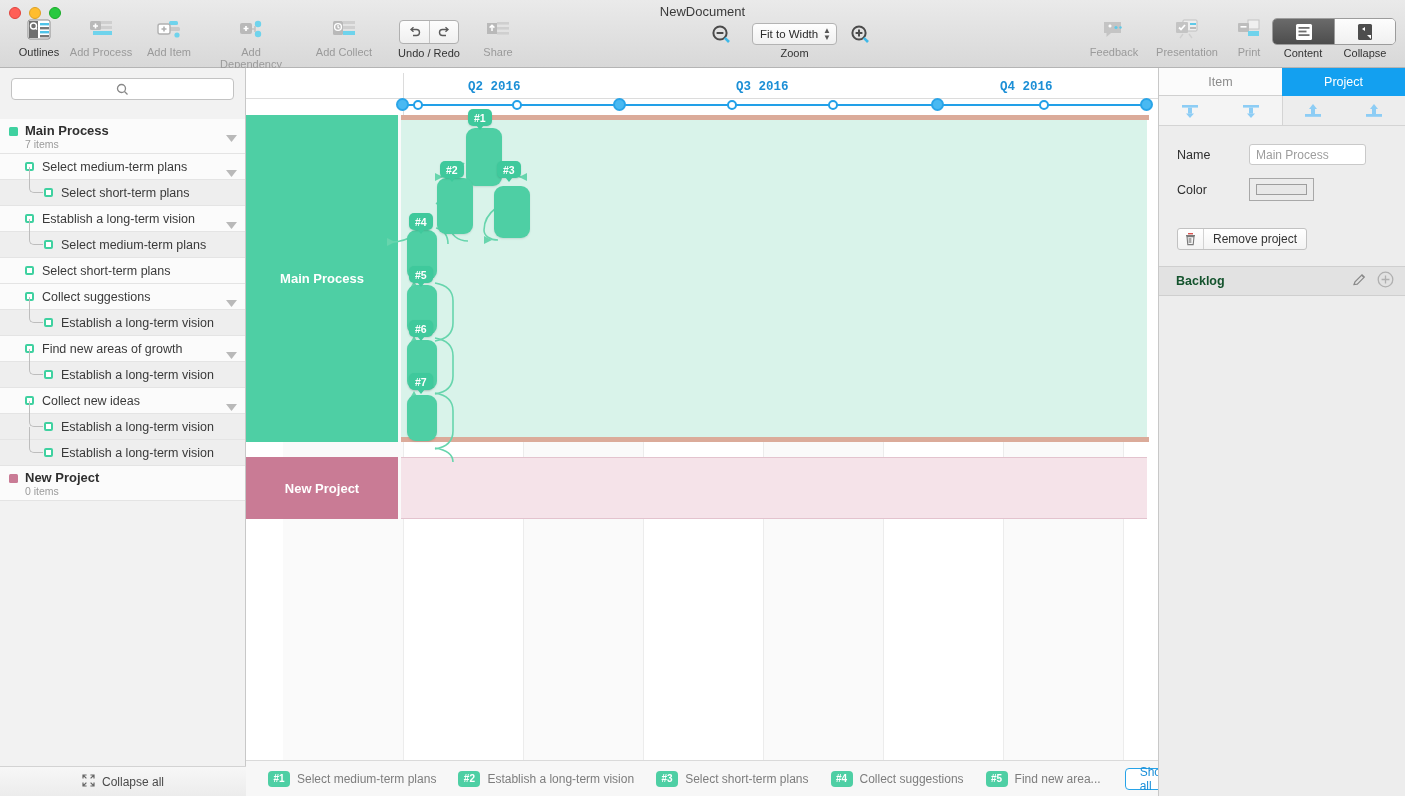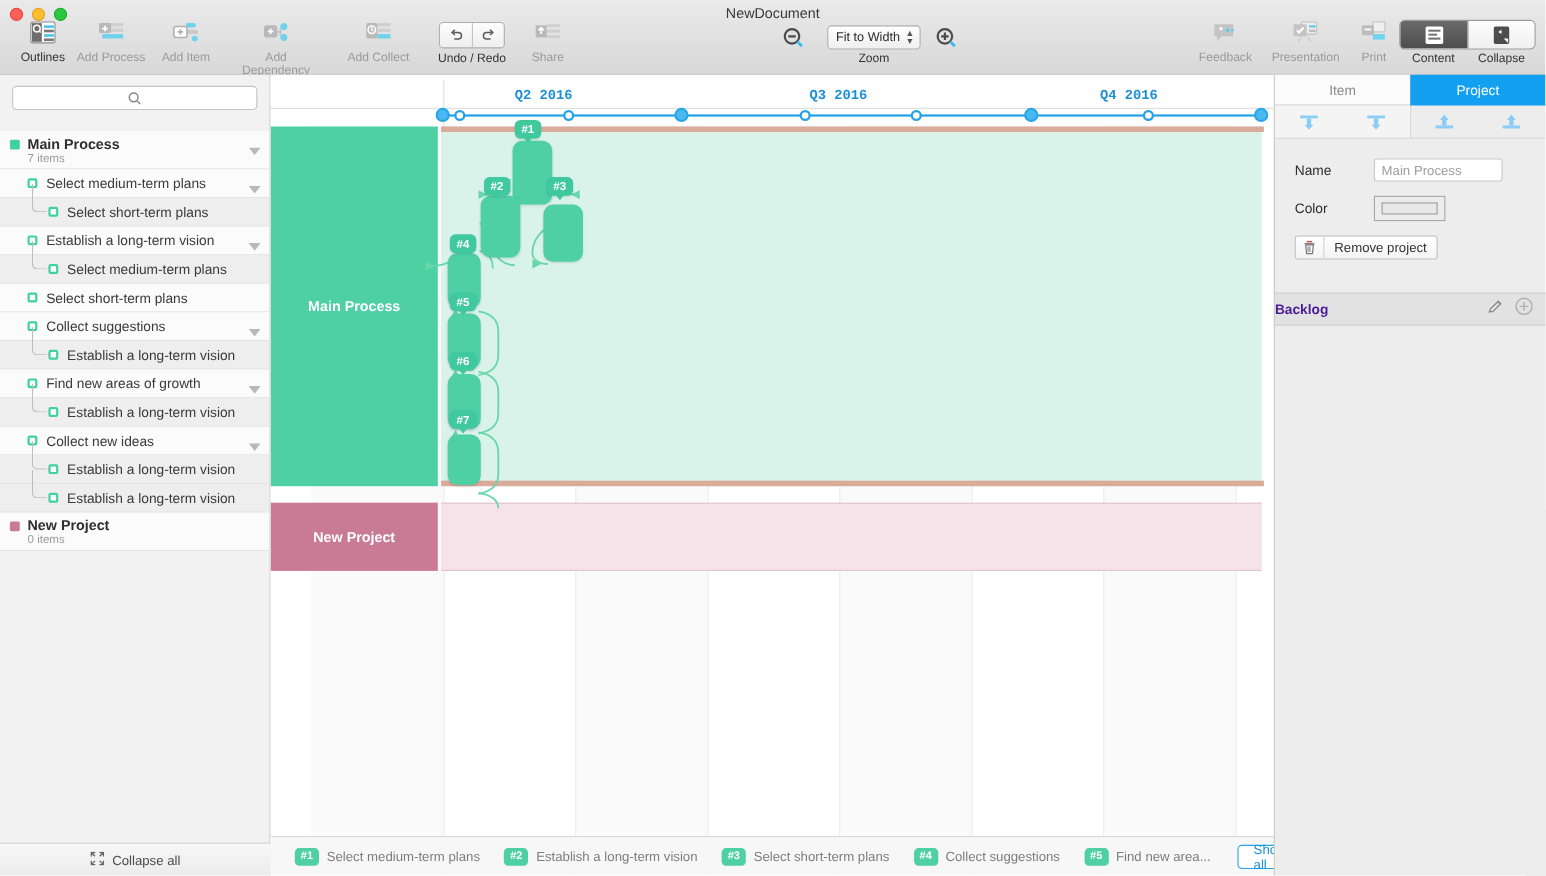--- a/index.html
+++ b/index.html
@@ -181,31 +181,31 @@
     display: flex; align-items: center;
   }
   .color-well {
     width: 65px; height: 23px; background: #ececec; border: 1px solid #a8a8a8;
     display: flex; align-items: center; justify-content: center;
   }
   .color-inner { width: 51px; height: 11px; background: #e8e8e8; border: 1px solid #9e9e9e; }
   .rm-btn {
     display: inline-flex; align-items: center; height: 22px;
     border: 1px solid #c2c2c2; border-radius: 3px;
-    background: linear-gradient(#ffffff, #f3f3f3); overflow: hidden;
+    background: linear-gradient(#ffffff, #f3f3f3); overflow: hidden; margin-top: 14px;
   }
   .rm-ico { width: 26px; height: 100%; display: flex; align-items: center; justify-content: center; border-right: 1px solid #d2d2d2; }
   .rm-txt { padding: 0 9px; font-size: 12px; color: #333; }
 
   .backlog-hd {
     position: absolute; left: 0; top: 198px; width: 247px; height: 30px;
     background: #e2e2e2; border-top: 1px solid #cfcfcf; border-bottom: 1px solid #cfcfcf;
     display: flex; align-items: center;
   }
-  .backlog-title { font-size: 12.5px; font-weight: bold; color: #4c1d95; }
+  .backlog-title { margin-left: 17px; font-size: 12.5px; font-weight: bold; color: #14532d; }
   .backlog-acts { margin-left: auto; margin-right: 12px; display: flex; align-items: center; gap: 10px; }
   .backlog-body { position: absolute; left: 0; top: 229px; width: 247px; bottom: 0; background: #ededed; }
 
   
   .bottom-bar {
     position: absolute; left: 246px; top: 760px; width: 912px; height: 36px;
     background: #f7f7f7; border-top: 1px solid #dadada;
     display: flex; align-items: center;
   }
   .bl-chip { display: flex; align-items: center; margin-left: 22px; }

